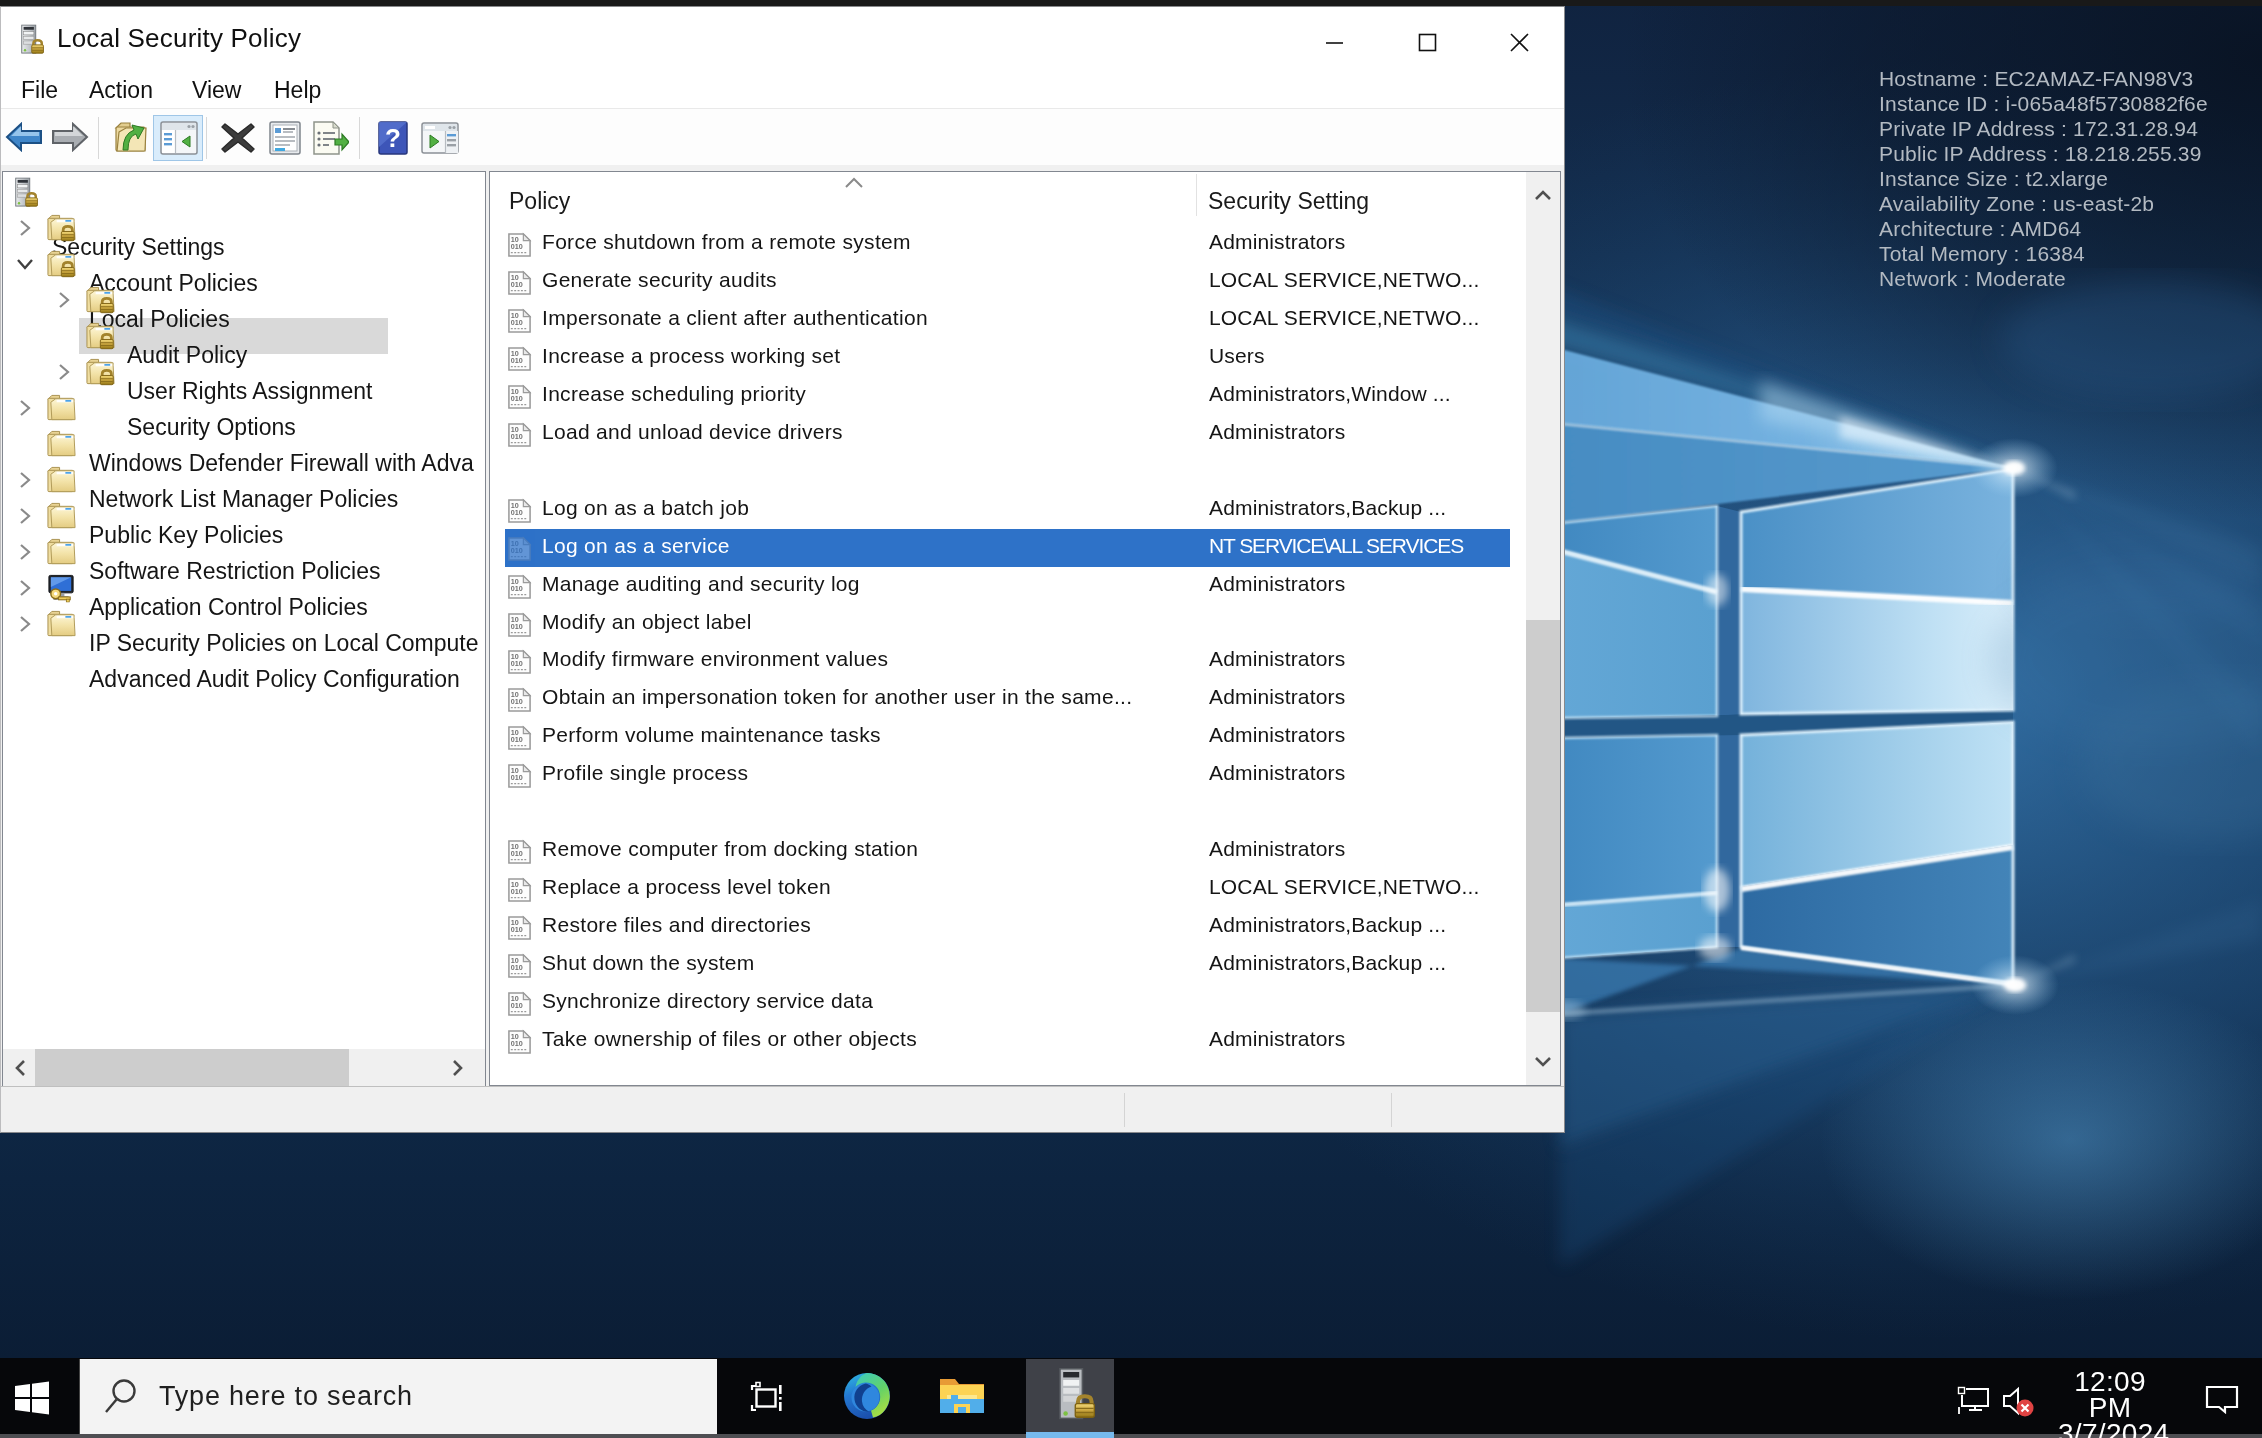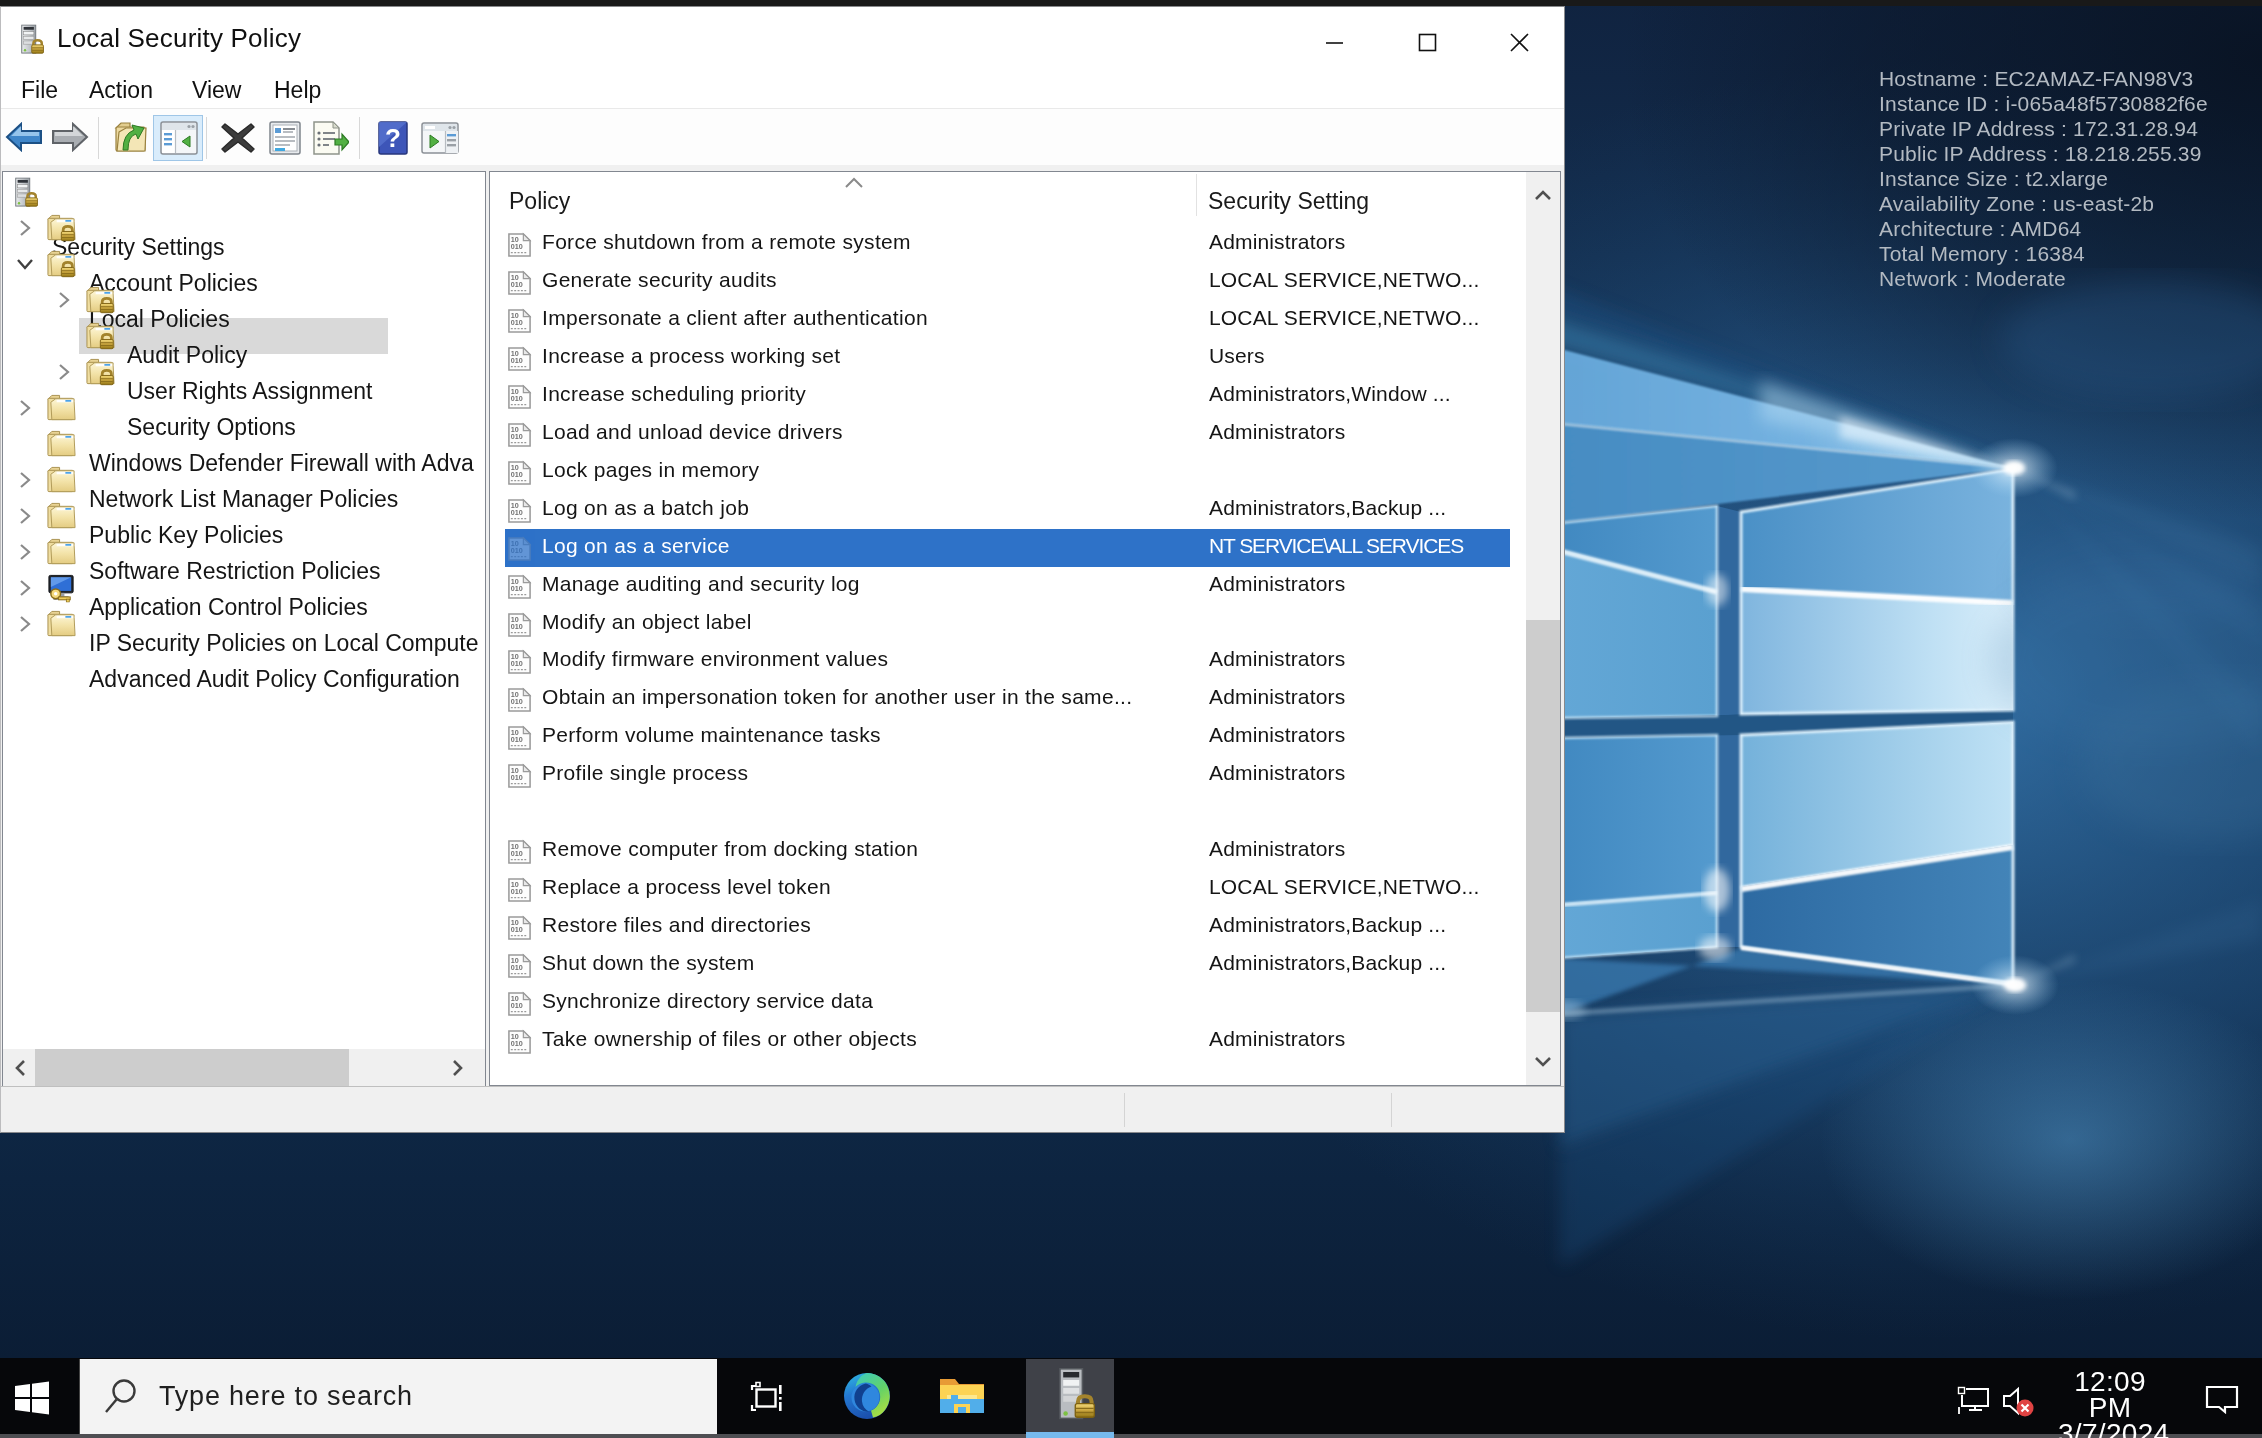--- a/index.html
+++ b/index.html
@@ -533,26 +533,20 @@
           <span class="c1">Increase scheduling priority</span>
           <span class="c2">Administrators,Window ...</span>
         </div>
       <div class="lrow" style="top:243px">
           <svg class="licon" viewBox="0 0 26 28">
             <use href="#poldoc"></use>
           </svg>
           <span class="c1">Load and unload device drivers</span>
           <span class="c2">Administrators</span>
         </div>
-      <div class="lrow" style="top:281px">
-          <svg class="licon" viewBox="0 0 26 28">
-            <use href="#poldoc"></use>
-          </svg>
-          <span class="c1">Lock pages in memory</span>
-        </div>
       <div class="lrow" style="top:319px">
           <svg class="licon" viewBox="0 0 26 28">
             <use href="#poldoc"></use>
           </svg>
           <span class="c1">Log on as a batch job</span>
           <span class="c2">Administrators,Backup ...</span>
         </div>
       <div class="lrow" style="top:357px">
           <div class="abs" style="left:14px;top:0;width:1005px;height:38px;background:#2e72c8"></div>
           <svg class="licon" viewBox="0 0 26 28">

